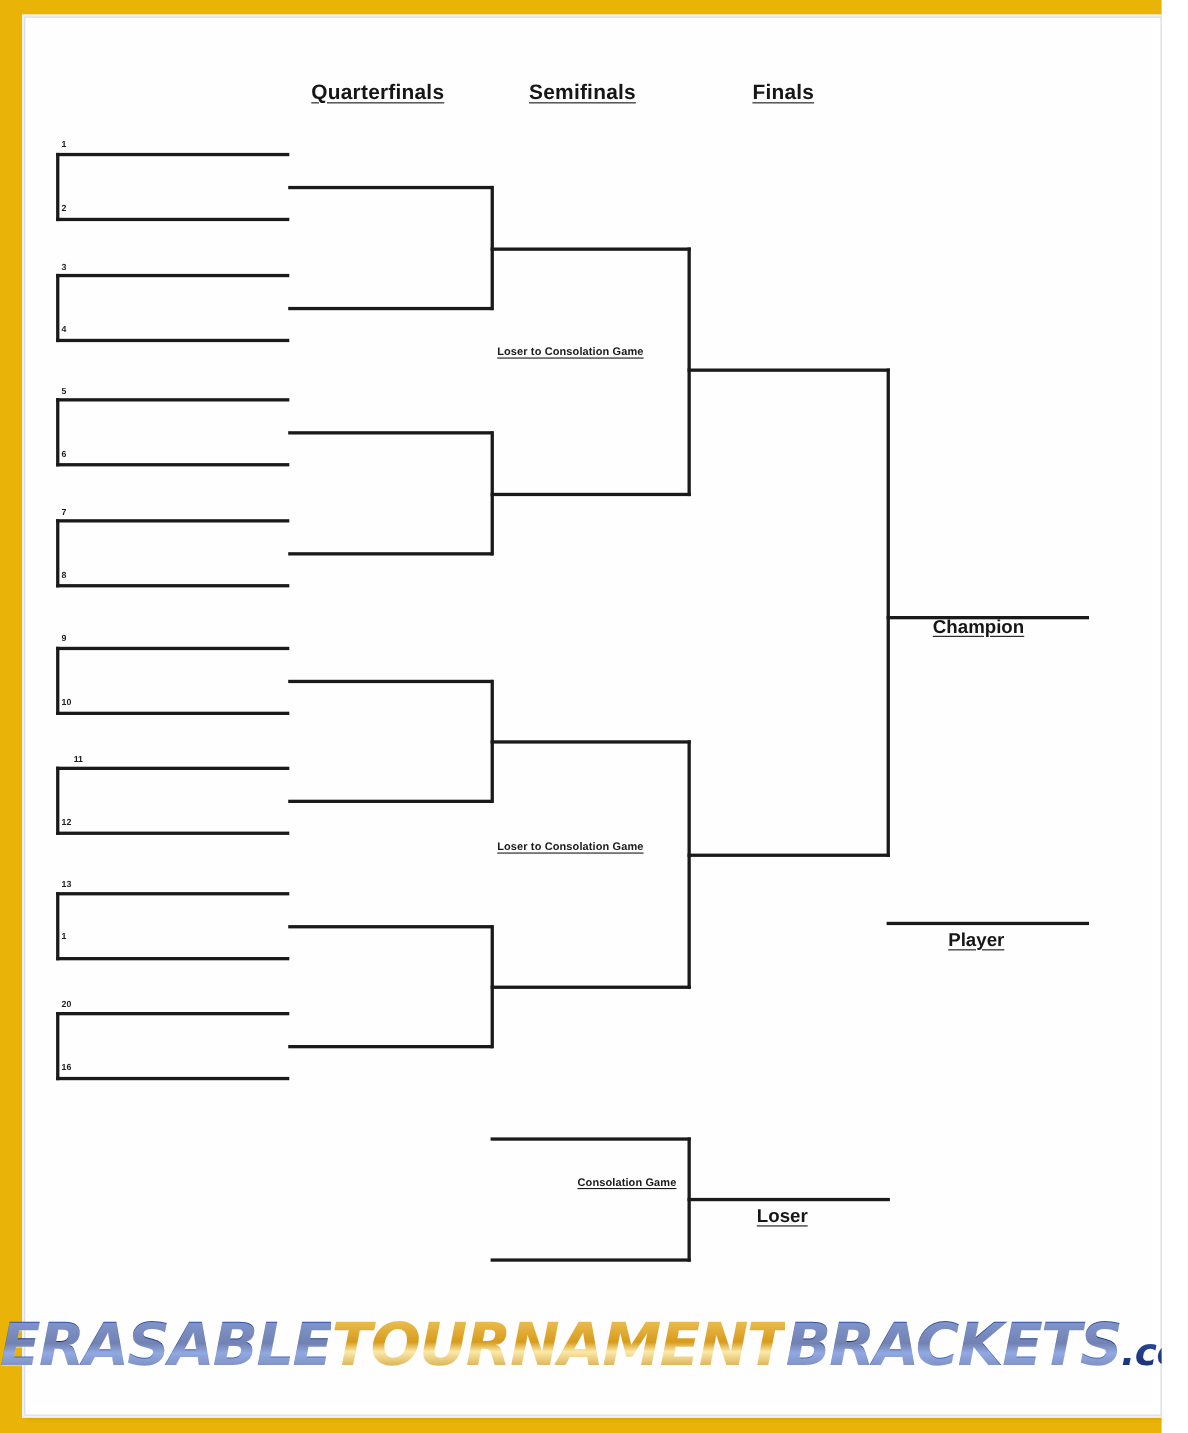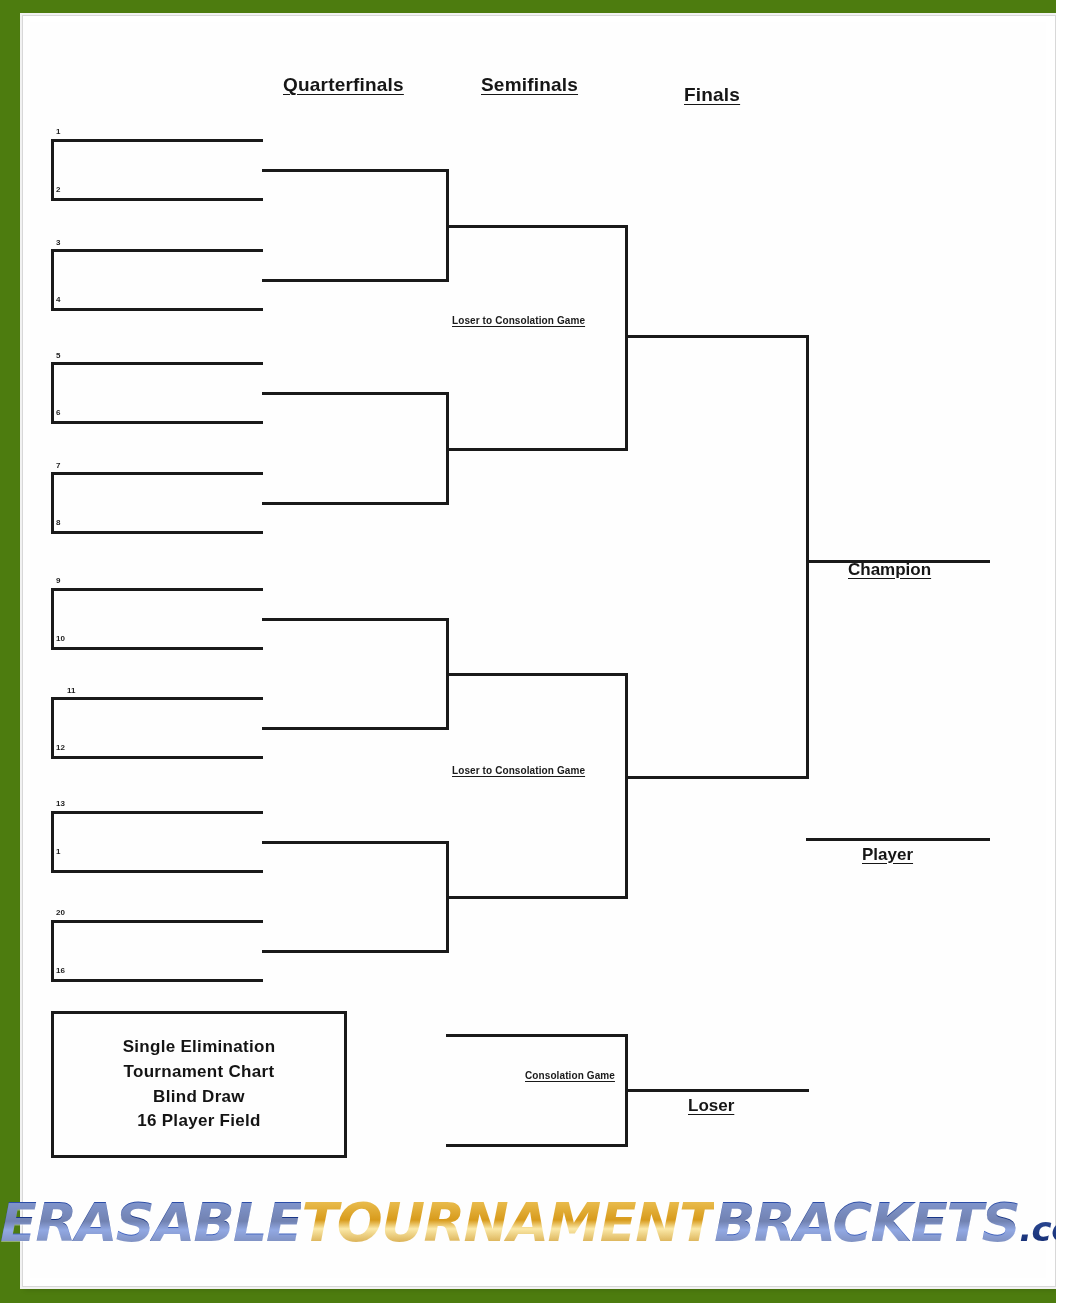--- a/index.html
+++ b/index.html
@@ -4,21 +4,21 @@
 <style>
   html, body {
     margin: 0;
     padding: 0;
     background: #ffffff;
   }
   #page {
     position: relative;
     width: 1056px;
     height: 1303px;
-    background: #4d7c0f;
+    background: #eab308;
     font-family: "Liberation Sans", sans-serif;
     overflow: hidden;
   }
   
   .page-frame {
     position: absolute;
     left: 22px;
     top: 15px;
     width: 1032px;
     height: 1270px;
@@ -168,21 +168,21 @@
 </head>
 <body>
 
 <div id="page">
 
   <div class="page-frame"></div>
   <div class="sheet"></div>
 
   <div class="round-head" style="left:283px; top:74px;">Quarterfinals</div>
   <div class="round-head" style="left:481px; top:74px;">Semifinals</div>
-  <div class="round-head" style="left:684px; top:84px;">Finals</div>
+  <div class="round-head" style="left:684px; top:74px;">Finals</div>
 
   <div class="slot-box" style="left:51px; top:139px; width:212px; height:62px;"></div>
   <div class="seed" style="left:56px; top:128px;">1</div>
   <div class="seed" style="left:56px; top:186px;">2</div>
 
   <div class="slot-box" style="left:51px; top:249px; width:212px; height:62px;"></div>
   <div class="seed" style="left:56px; top:239px;">3</div>
   <div class="seed" style="left:56px; top:296px;">4</div>
 
   <div class="slot-box" style="left:51px; top:362px; width:212px; height:62px;"></div>
@@ -244,22 +244,16 @@
   <div class="hline" style="left:806px; top:838px; width:184px;"></div>
   <div class="result-label" style="left:862px; top:845px;">Player</div>
 
   <div class="hline" style="left:446px; top:1034px; width:182px;"></div>
   <div class="hline" style="left:446px; top:1144px; width:182px;"></div>
   <div class="vline" style="left:625px; top:1034px; height:113px;"></div>
   <div class="hline" style="left:625px; top:1089px; width:184px;"></div>
   <div class="conn-label" style="left:499px; top:1070px;">Consolation Game</div>
   <div class="result-label" style="left:688px; top:1096px;">Loser</div>
 
-  <div class="legend-box" style="left:51px; top:1011px; width:296px; height:147px;">
-    <div class="legend-line">Single Elimination</div>
-    <div class="legend-line">Tournament Chart</div>
-    <div class="legend-line">Blind Draw</div>
-    <div class="legend-line">16 Player Field</div>
-  </div>
 
   <div class="brand"><span class="b-blue">ERASABLE</span><span class="b-gold">TOURNAMENT</span><span class="b-blue">BRACKETS</span><span class="b-dotcom">.com</span></div>
 
 </div>
 
 </body></html>

